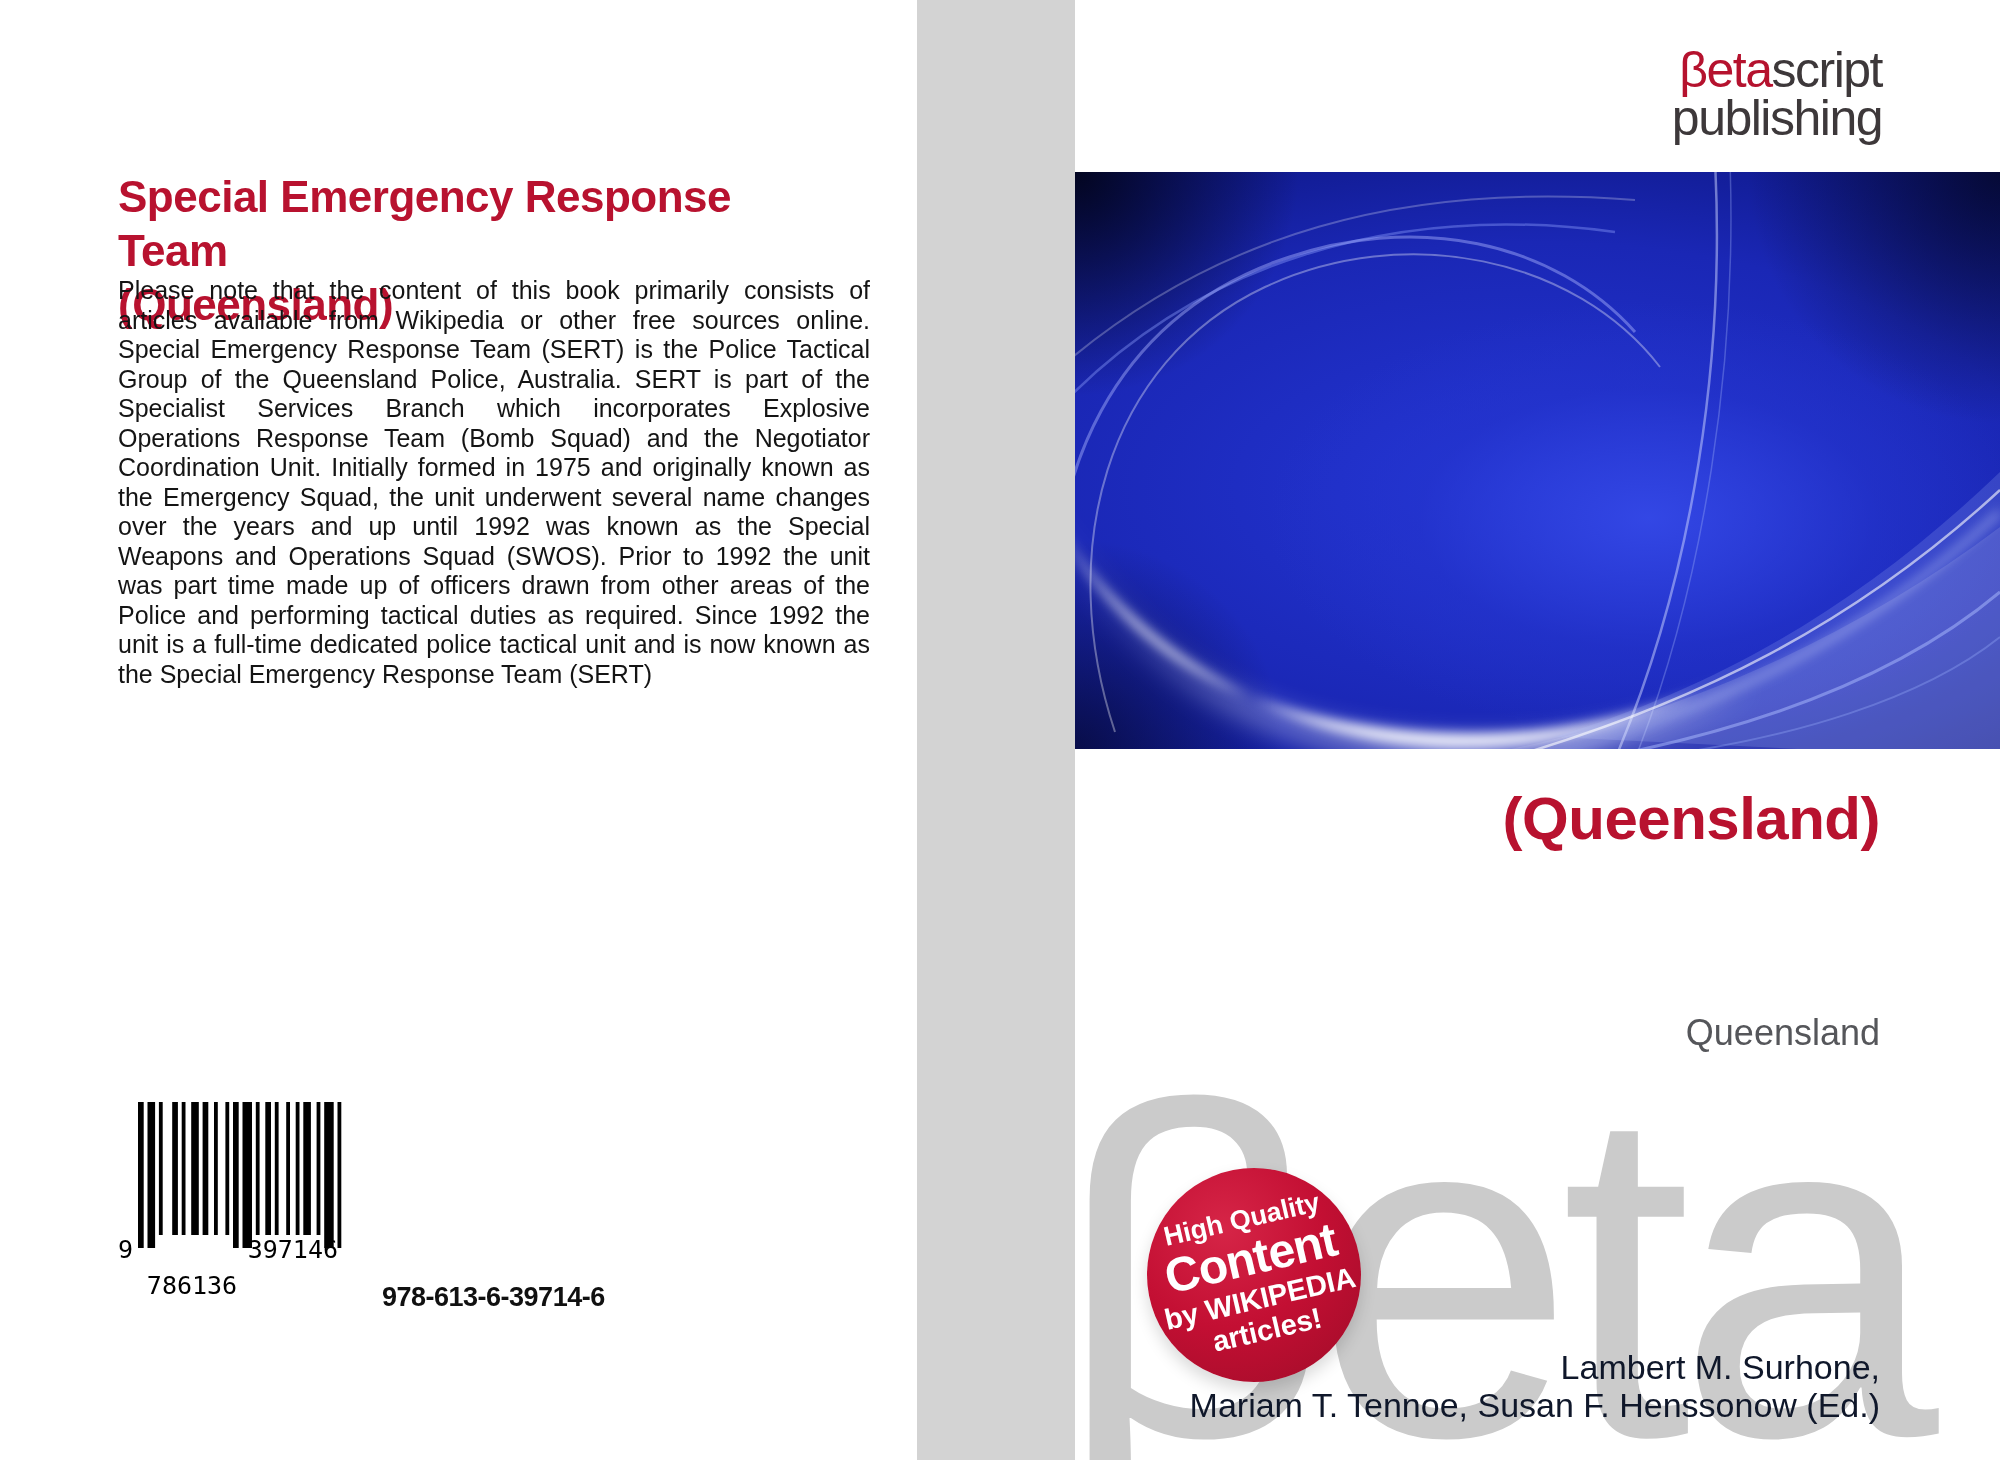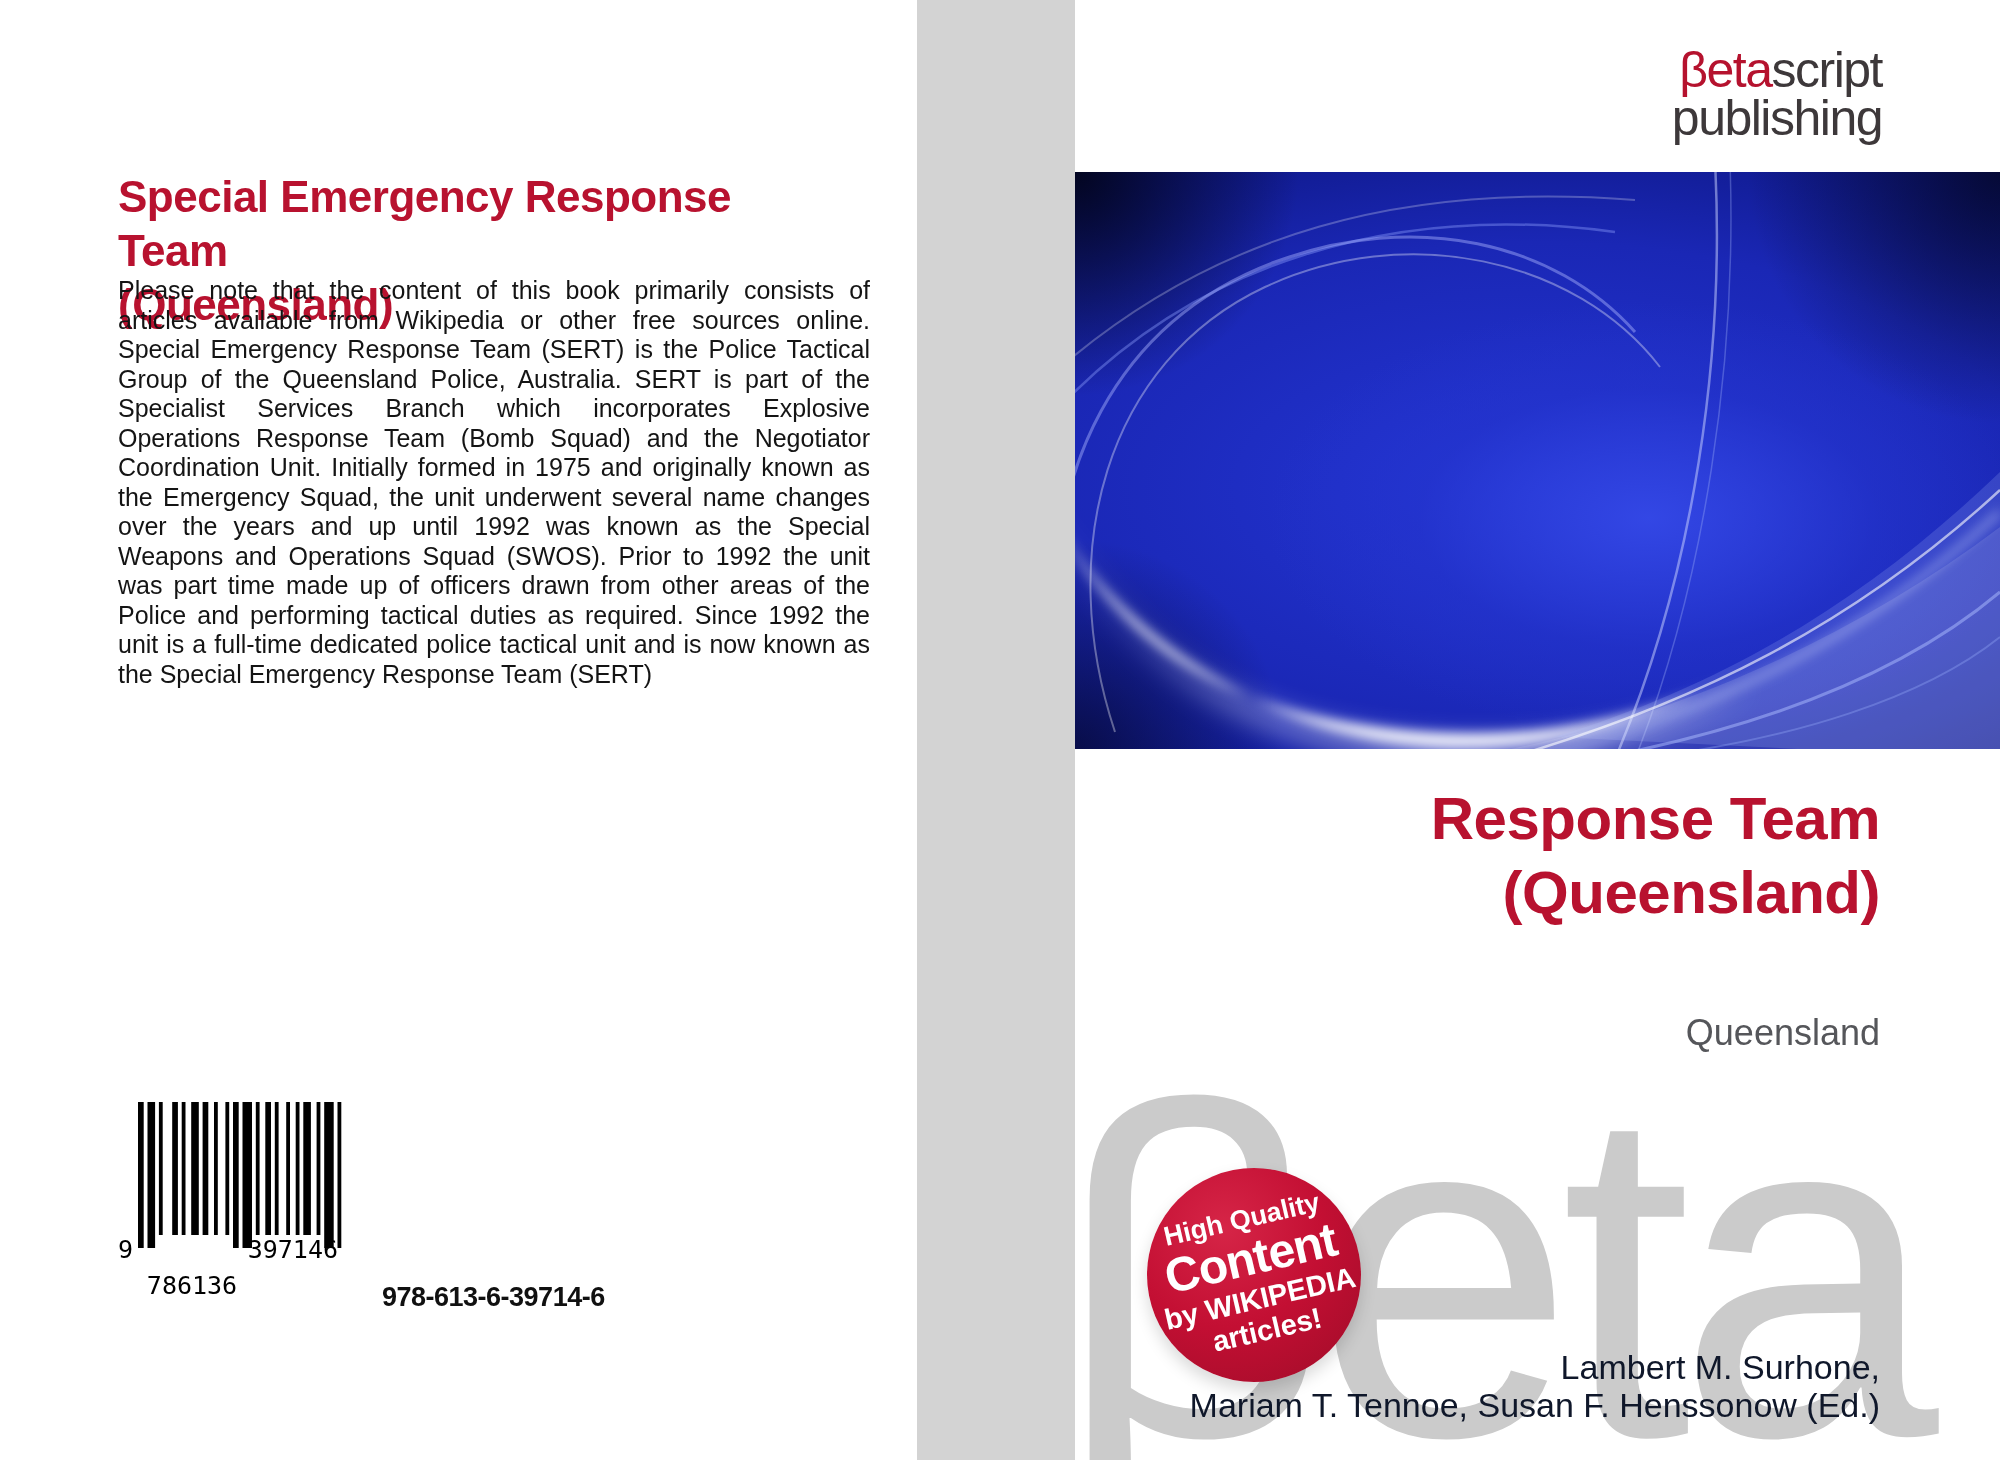--- a/index.html
+++ b/index.html
@@ -171,21 +171,20 @@
       <path d="M 925 300 C 800 420 660 510 480 565 L 925 587 Z" fill="#b9c6ff" opacity="0.18"></path>
       <path d="M 380 587 C 560 560 760 480 925 355 L 925 587 Z" fill="#ffffff" opacity="0.12"></path>
       <path d="M 460 587 C 640 540 790 465 925 340" fill="none" stroke="#dbe4ff" stroke-width="4" opacity="0.7" filter="url(#b6)"></path>
       <path d="M 430 587 C 620 532 780 452 925 318" fill="none" stroke="#ffffff" stroke-width="2.5" opacity="0.6"></path>
       <path d="M 520 587 C 690 555 830 500 925 420" fill="none" stroke="#aebdff" stroke-width="3" opacity="0.5"></path>
       <path d="M 560 587 C 720 568 850 525 925 465" fill="none" stroke="#8fa3f2" stroke-width="2" opacity="0.4"></path>
     </svg>
   </div>
 
   <h2 class="front-title">
-    <span>Response Team</span>
     <span>(Queensland)</span>
   </h2>
   <div class="front-subtitle">Queensland</div>
 
   <div class="badge">
     <div class="badge-inner">
       <div class="badge-l1">High Quality</div>
       <div class="badge-l2">Content</div>
       <div class="badge-l3">by WIKIPEDIA</div>
       <div class="badge-l4">articles!</div>

